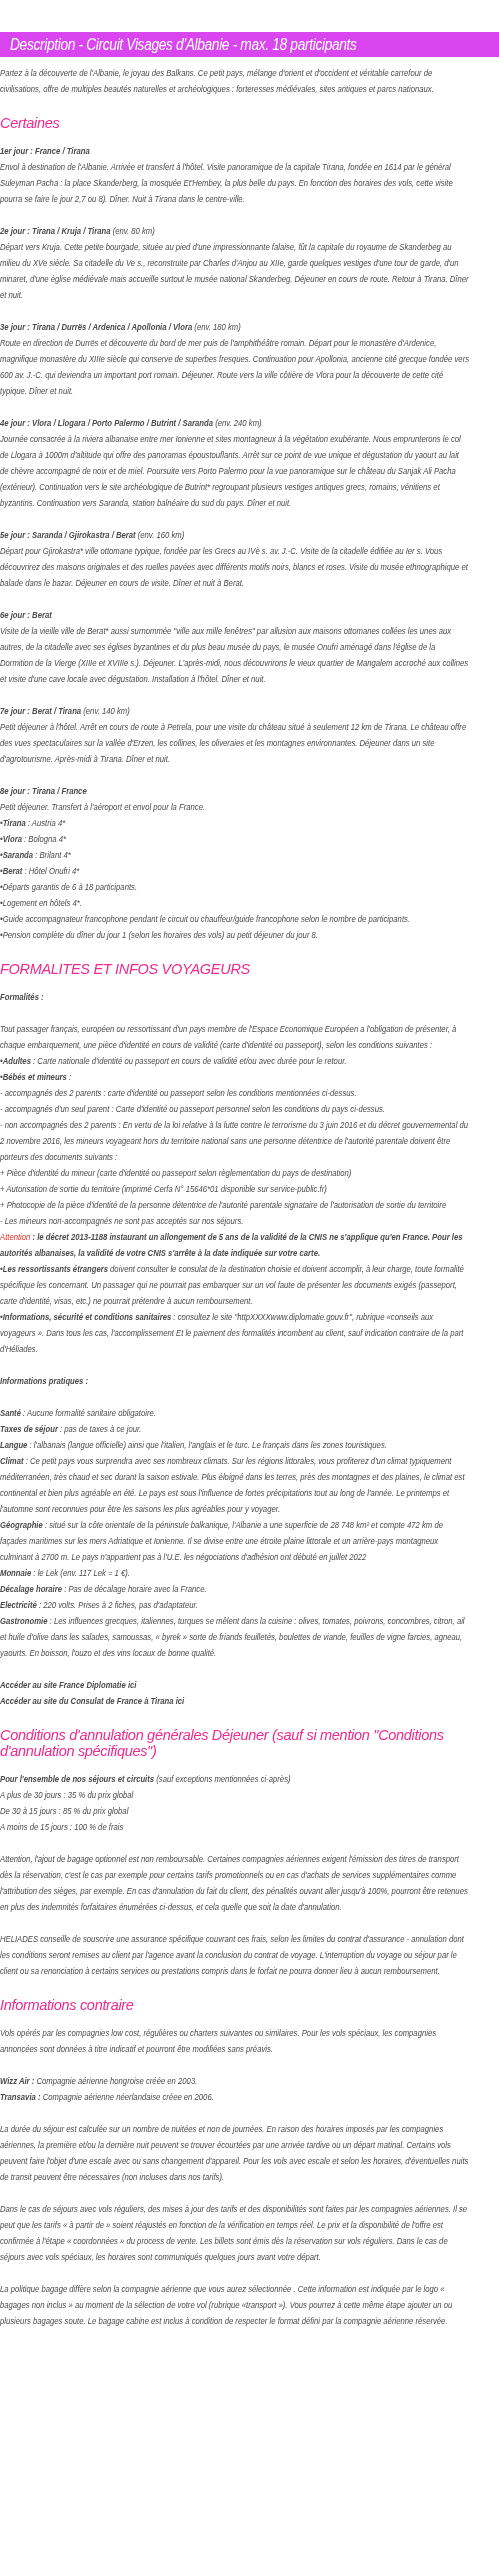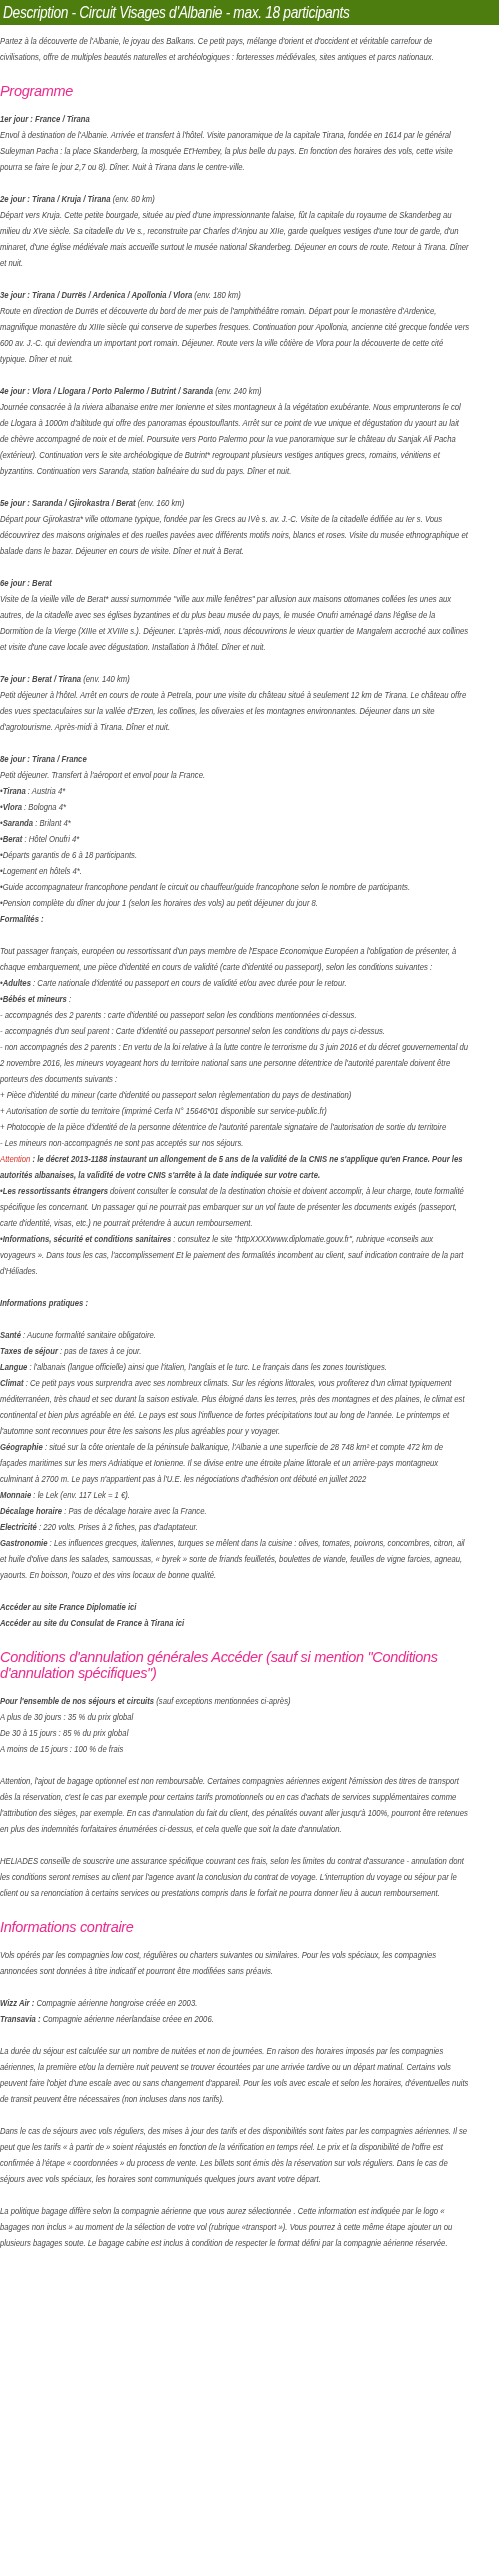--- a/index.html
+++ b/index.html
@@ -6,25 +6,26 @@
     body {
       width: 499px;
       font-family: "Liberation Sans", sans-serif;
       color: #4a4a4a;
       font-style: italic;
       font-size: 8.2px;
       line-height: 16px;
     }
     .page { padding: 0 0 20px 0; }
     .banner {
-      background: #4d7c0f;
+      margin-top: 32px;
+      background: #d946ef;
       height: 25px;
       display: flex;
       align-items: center;
-      padding-left: 3px;
+      padding-left: 10px;
     }
     .banner h1 {
       margin: 0;
       color: #ffffff;
       font-family: "Liberation Sans Narrow", "Liberation Sans", sans-serif;
       font-style: italic;
       font-weight: normal;
       font-size: 16px;
       letter-spacing: -0.4px;
       transform: scaleX(0.86);
@@ -57,21 +58,21 @@
 <body>
 
 <div class="page">
 
   <div class="banner">
     <h1>Description - Circuit Visages d'Albanie - max. 18 participants</h1>
   </div>
 
   <p class="intro cond">Partez à la découverte de l'Albanie, le joyau des Balkans. Ce petit pays, mélange d'orient et d'occident et véritable carrefour de civilisations, offre de multiples beautés naturelles et archéologiques : forteresses médiévales, sites antiques et parcs nationaux.</p>
 
-  <h2 class="section">Programme</h2>
+  <h2 class="section">Certaines</h2>
 
   <div class="day cond">
     <div class="day-title"><span>1er jour : France / Tirana</span> <span class="km"></span></div>
     <p>Envol à destination de l'Albanie. Arrivée et transfert à l'hôtel. Visite panoramique de la capitale Tirana, fondée en 1614 par le général Suleyman Pacha : la place Skanderberg, la mosquée Et'Hembey, la plus belle du pays. En fonction des horaires des vols, cette visite pourra se faire le jour 2,7 ou 8). Dîner. Nuit à Tirana dans le centre-ville.</p>
   </div>
   <div class="day cond">
     <div class="day-title"><span>2e jour : Tirana / Kruja / Tirana</span> <span class="km">(env. 80 km)</span></div>
     <p>Départ vers Kruja. Cette petite bourgade, située au pied d'une impressionnante falaise, fût la capitale du royaume de Skanderbeg au milieu du XVe siècle. Sa citadelle du Ve s., reconstruite par Charles d'Anjou au XIIe, garde quelques vestiges d'une tour de garde, d'un minaret, d'une église médiévale mais accueille surtout le musée national Skanderbeg. Déjeuner en cours de route. Retour à Tirana. Dîner et nuit.</p>
   </div>
   <div class="day cond">
@@ -106,20 +107,21 @@
     <div class="bullet"><b>Berat</b><span> : Hôtel Onufri 4*</span></div>
   </div>
 
   <div class="cond">
     <div class="bullet">Départs garantis de 6 à 18 participants.</div>
     <div class="bullet">Logement en hôtels 4*.</div>
     <div class="bullet">Guide accompagnateur francophone pendant le circuit ou chauffeur/guide francophone selon le nombre de participants.</div>
     <div class="bullet">Pension complète du dîner du jour 1 (selon les horaires des vols) au petit déjeuner du jour 8.</div>
   </div>
 
+  <h2 class="section">FORMALITES ET INFOS VOYAGEURS</h2>
   <div class="cond">
     <p class="b">Formalités :</p>
     <div class="blank"></div>
     <p>Tout passager français, européen ou ressortissant d'un pays membre de l'Espace Economique Européen a l'obligation de présenter, à chaque embarquement, une pièce d'identité en cours de validité (carte d'identité ou passeport), selon les conditions suivantes :</p>
     <div class="bullet"><b>Adultes</b><span> : Carte nationale d'identité ou passeport en cours de validité et/ou avec durée pour le retour.</span></div>
     <div class="bullet"><b>Bébés et mineurs</b><span> :</span></div>
     <p>- accompagnés des 2 parents : carte d'identité ou passeport selon les conditions mentionnées ci-dessus.</p>
     <p>- accompagnés d'un seul parent : Carte d'identité ou passeport personnel selon les conditions du pays ci-dessus.</p>
     <p>- non accompagnés des 2 parents : En vertu de la loi relative à la lutte contre le terrorisme du 3 juin 2016 et du décret gouvernemental du 2 novembre 2016, les mineurs voyageant hors du territoire national sans une personne détentrice de l'autorité parentale doivent être porteurs des documents suivants :</p>
     <p>+ Pièce d'identité du mineur (carte d'identité ou passeport selon règlementation du pays de destination)</p>
@@ -139,21 +141,21 @@
     <p><b>Géographie</b><span> : situé sur la côte orientale de la péninsule balkanique, l'Albanie a une superficie de 28 748 km² et compte 472 km de façades maritimes sur les mers Adriatique et Ionienne. Il se divise entre une étroite plaine littorale et un arrière-pays montagneux culminant à 2700 m.  Le pays n'appartient pas à l'U.E. les négociations d'adhésion ont débuté en juillet 2022</span></p>
     <p><b>Monnaie</b><span> :  le Lek (env. 117 Lek = 1 €).</span></p>
     <p><b>Décalage horaire</b><span> : Pas de décalage horaire avec la France.</span></p>
     <p><b>Electricité</b><span> :  220 volts. Prises à 2 fiches, pas d'adaptateur.</span></p>
     <p><b>Gastronomie</b><span> : Les influences grecques, italiennes, turques se mêlent dans la cuisine : olives, tomates, poivrons, concombres, citron, ail et huile d'olive dans les salades, samoussas, « byrek » sorte de friands feuilletés, boulettes de viande, feuilles de vigne farcies, agneau, yaourts. En boisson, l'ouzo et des vins locaux de bonne qualité.</span></p>
     <div class="blank"></div>
     <p class="link">Accéder au site France Diplomatie ici</p>
     <p class="link">Accéder au site du Consulat de France à Tirana ici</p>
   </div>
 
-  <h2 class="section">Conditions d'annulation générales Accéder (sauf si mention "Conditions d'annulation spécifiques")</h2>
+  <h2 class="section">Conditions d'annulation générales Déjeuner (sauf si mention "Conditions d'annulation spécifiques")</h2>
   <div class="cond">
     <p><b>Pour l'ensemble de nos séjours et circuits</b><span> (sauf exceptions mentionnées ci-après)</span></p>
     <p>A plus de 30 jours : 35 % du prix global</p>
     <p>De 30 à 15 jours : 85 % du prix global</p>
     <p>A moins de 15 jours : 100 % de frais</p>
     <div class="blank"></div>
     <p>Attention, l'ajout de bagage optionnel est non remboursable. Certaines compagnies aériennes exigent l'émission des titres de transport dès la réservation, c'est le cas par exemple pour certains tarifs promotionnels ou en cas d'achats de services supplémentaires comme l'attribution des sièges, par exemple. En cas d'annulation du fait du client, des pénalités ouvant aller jusqu'à 100%, pourront être retenues en plus des indemnités forfaitaires énumérées ci-dessus, et cela quelle que soit la date d'annulation.</p>
     <div class="blank"></div>
     <p>HELIADES conseille de souscrire une assurance spécifique couvrant ces frais, selon les limites du contrat d'assurance - annulation dont les conditions seront remises au client par l'agence avant la conclusion du contrat de voyage. L'interruption du voyage ou séjour par le client ou sa renonciation à certains services ou prestations compris dans le forfait ne pourra donner lieu à aucun remboursement.</p>
   </div>

